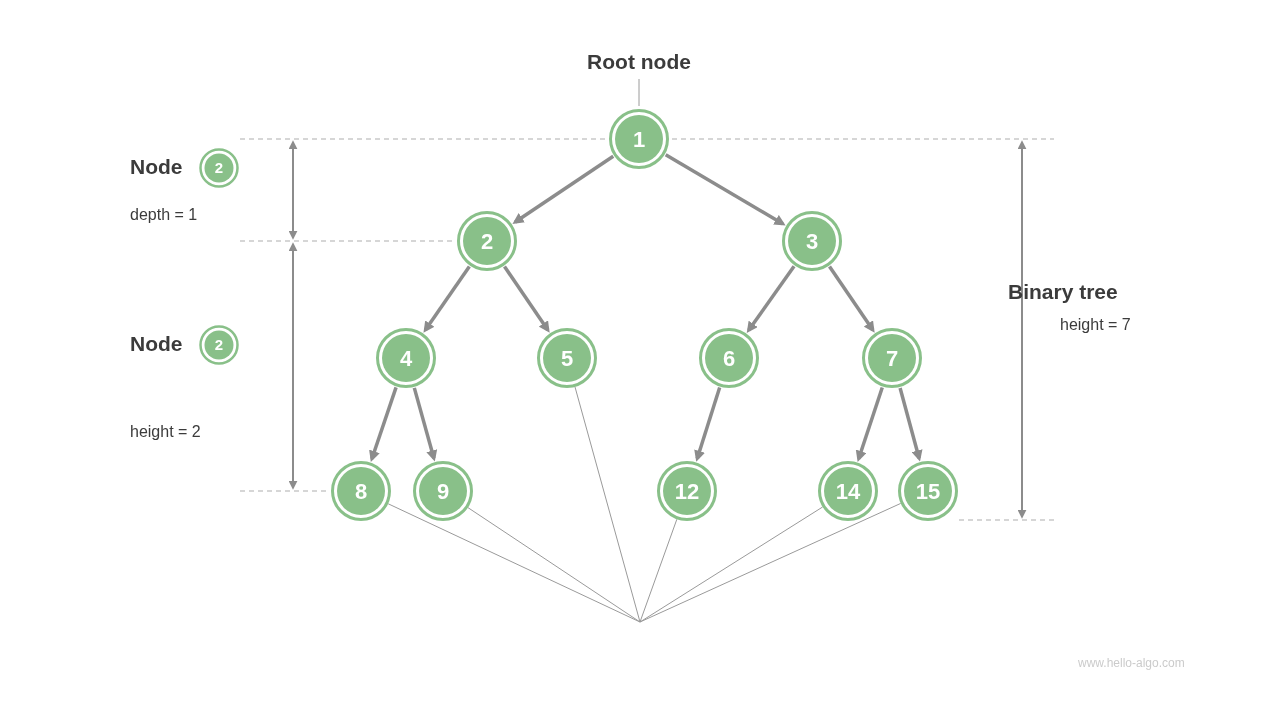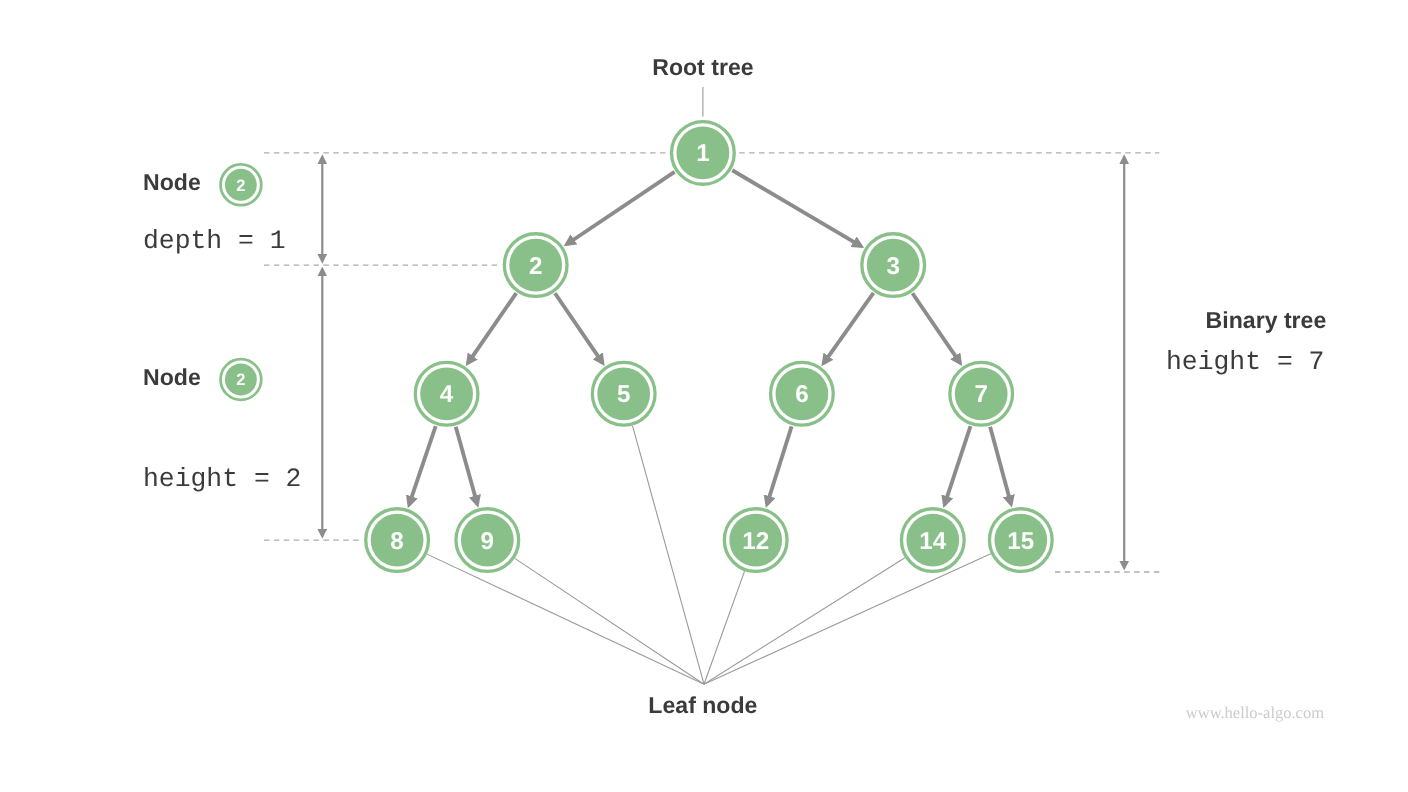--- a/index.html
+++ b/index.html
@@ -12,33 +12,33 @@
   .measure{stroke:var(--edge_gray,#8c8c8c);stroke-width:2;}
   .thin{stroke:var(--thin_gray,#9a9a9a);stroke-width:1;}
   .edge{stroke:var(--edge_gray,#8c8c8c);stroke-width:3.5;}
   .ring{fill:#ffffff;stroke:var(--node_green,#89c089);}
   .disc{fill:var(--node_green,#89c089);}
   .ntext{fill:#ffffff;font-family:"Liberation Sans",sans-serif;font-weight:700;text-anchor:middle;}
   .ah{fill:var(--edge_gray,#8c8c8c);}
 
   
   .lbl{position:absolute;color:var(--text_dark,#3b3b3b);font-weight:700;font-size:21px;white-space:nowrap;}
-  .mono{position:absolute;color:var(--text_dark,#3b3b3b);font-family:Liberation Mono, monospace;
-        font-weight:400;font-size:24px;white-space:nowrap;}
+  .mono{position:absolute;color:var(--text_dark,#3b3b3b);font-family:Liberation Sans, sans-serif;
+        font-weight:400;font-size:16px;white-space:nowrap;}
   .centered{width:220px;text-align:center;}
   #root-label{left:529px;top:50px;}
   #leaf-label{left:529px;top:630px;}
   #ann-depth-title{left:130px;top:155px;}
   #ann-depth-value{left:130px;top:206px;}
   #ann-nheight-title{left:130px;top:332px;}
   #ann-nheight-value{left:130px;top:383px;margin-top:40px;}
-  #ann-theight-title{left:1096px;top:280px;}
+  #ann-theight-title{left:1008px;top:280px;}
   #ann-theight-value{left:1060px;top:316px;}
-  #watermark{position:absolute;left:1078px;top:641px;color:var(--watermark_gray,#cbcbcb);
-             font-family:Liberation Serif, serif;font-size:15px;white-space:nowrap;}
+  #watermark{position:absolute;left:1078px;top:656px;color:var(--watermark_gray,#cbcbcb);
+             font-family:Liberation Sans, sans-serif;font-size:12px;white-space:nowrap;}
 </style>
 </head>
 <body style="--node_green: #89c089; --edge_gray: #8c8c8c; --guide_gray: #adadad; --thin_gray: #9a9a9a; --text_dark: #3b3b3b; --watermark_gray: #cbcbcb;">
 
 <div id="stage">
 
   <svg id="canvas" width="1280" height="720" viewBox="0 0 1280 720">
     <defs>
       <marker id="ae" viewBox="0 0 10 10" refX="7" refY="5" markerWidth="3.2" markerHeight="3.2" orient="auto">
         <path class="ah" d="M0,0 L10,5 L0,10 z"></path>
@@ -109,27 +109,26 @@
       <circle cx="928" cy="491" r="24" class="disc"></circle>
       <text x="928" y="491" dy="0.35em" class="ntext" font-size="22">15</text>
       <circle cx="219" cy="168" r="18.5" class="ring" stroke-width="2.5"></circle>
       <circle cx="219" cy="168" r="14.5" class="disc"></circle>
       <text x="219" y="168" dy="0.35em" class="ntext" font-size="15">2</text>
       <circle cx="219" cy="345" r="18.5" class="ring" stroke-width="2.5"></circle>
       <circle cx="219" cy="345" r="14.5" class="disc"></circle>
       <text x="219" y="345" dy="0.35em" class="ntext" font-size="15">2</text>
     </svg>
 
-  <div class="lbl centered" id="root-label">Root tree</div>
+  <div class="lbl centered" id="root-label">Root node</div>
 
   <div class="lbl" id="ann-depth-title">Node</div>
   <div class="mono" id="ann-depth-value">depth = 1</div>
 
   <div class="lbl" id="ann-nheight-title">Node</div>
   <div class="mono" id="ann-nheight-value">height = 2</div>
 
   <div class="lbl" id="ann-theight-title">Binary tree</div>
   <div class="mono" id="ann-theight-value">height = 7</div>
 
-  <div class="lbl centered" id="leaf-label">Leaf node</div>
 
   <div id="watermark">www.hello-algo.com</div>
 </div>
 
 </body></html>

